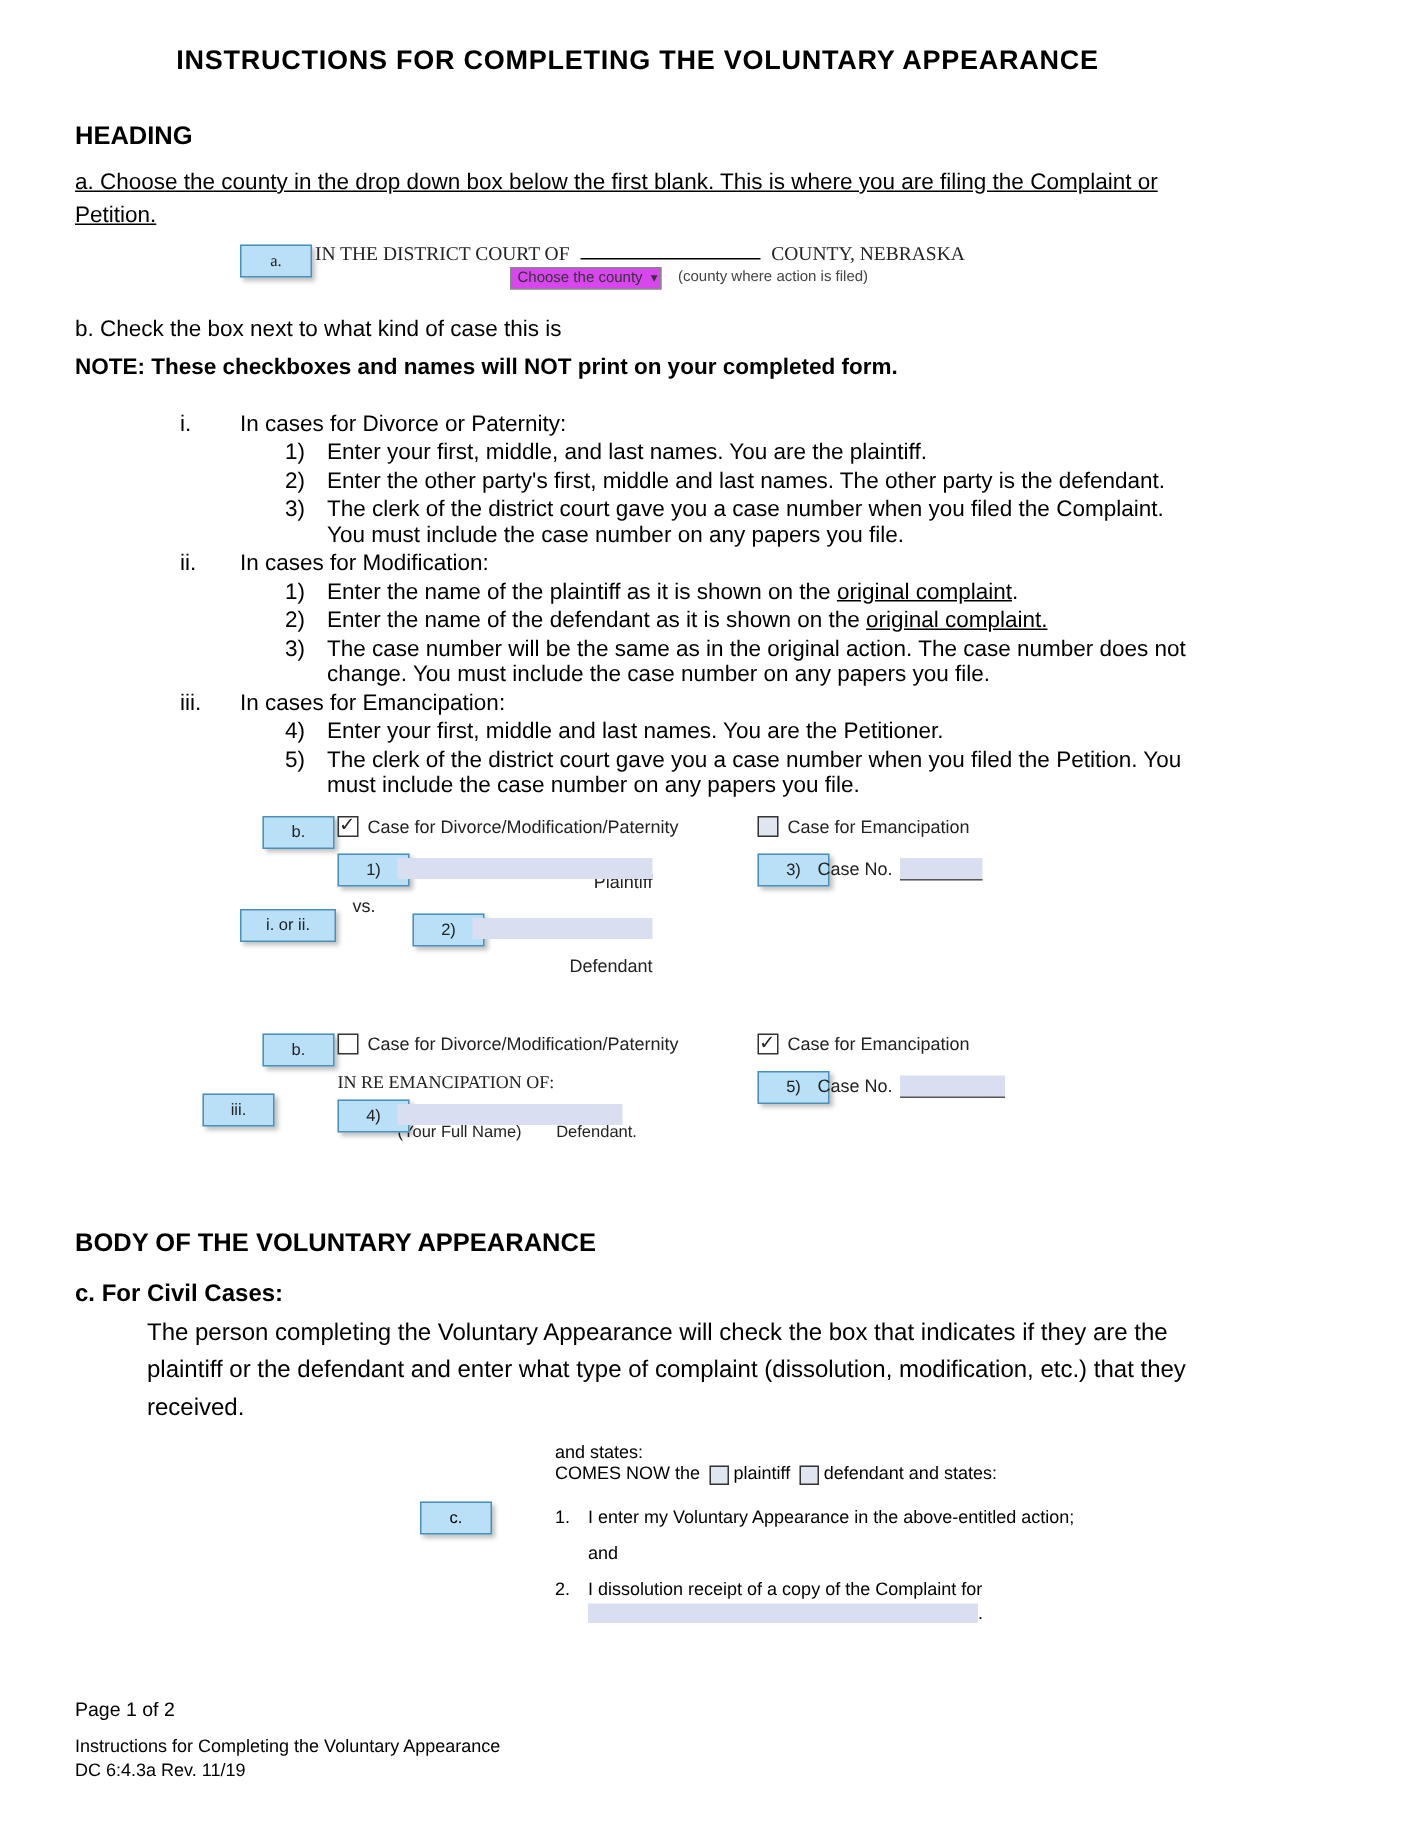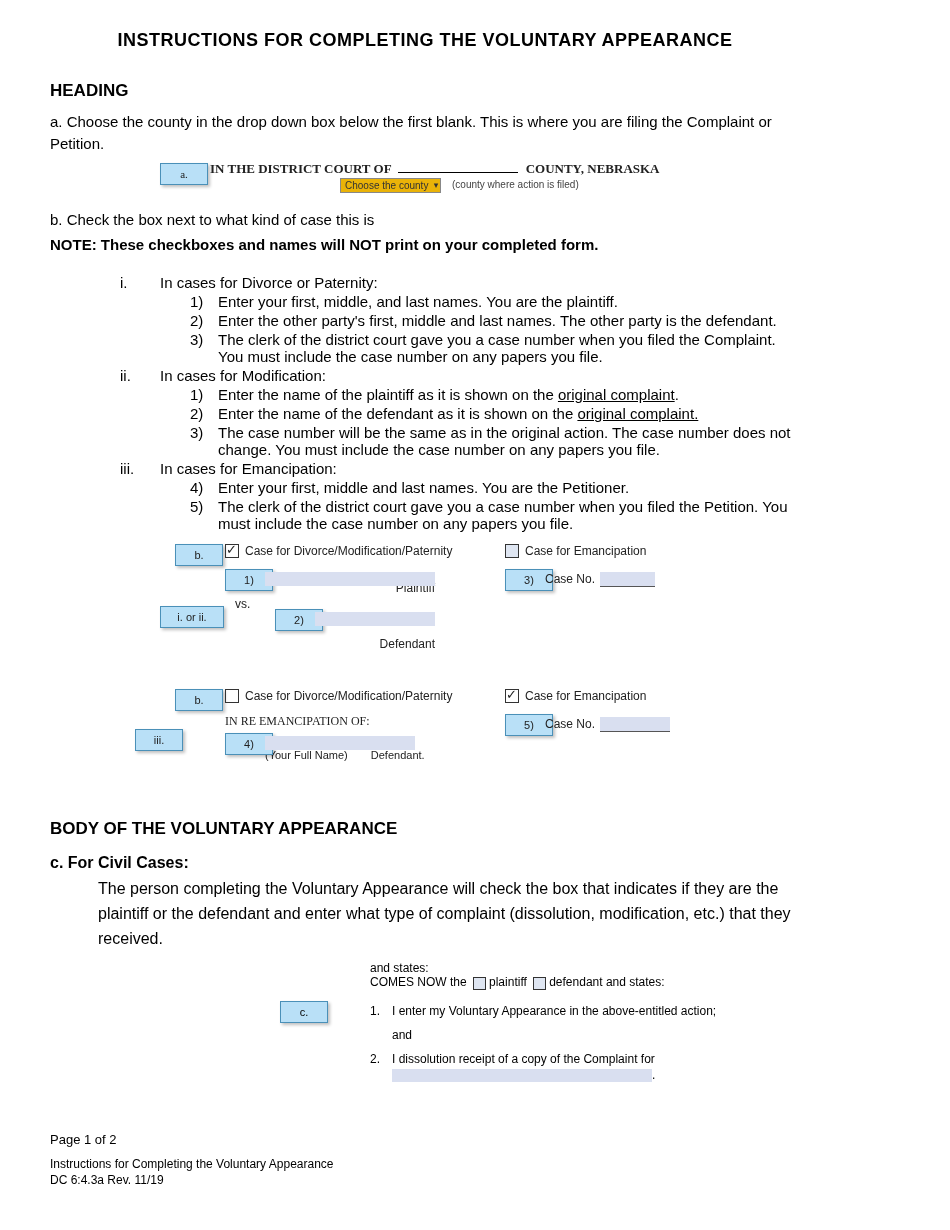--- a/index.html
+++ b/index.html
@@ -26,21 +26,21 @@
   }
   h3.subsection {
     font-size: 16px;
     font-weight: bold;
     margin: 15px 0 5px 0;
   }
   .para {
     margin: 4px 0;
     line-height: 1.45;
   }
-  .indent-a { margin-left: 0; }
+  .indent-a { margin-left: 0; text-decoration: underline; }
   .roman-list { margin-left: 70px; }
   .roman-list .row { display:flex; align-items:flex-start; margin:2px 0; }
   .roman-list .num { width:40px; flex-shrink:0; }
   .num-list { margin-left: 140px; }
   .num-list .row { display:flex; align-items:flex-start; margin:2px 0; }
   .num-list .n { width:28px; flex-shrink:0; }
   .num-list .t { flex:1; }
   .note { font-weight:bold; }
   .underline { text-decoration: underline; }
 
@@ -61,28 +61,28 @@
   
   .fig1 {
     margin: 6px 0 12px 110px;
     position: relative;
     height: 36px;
     font-size: 13px;
     font-family: "Times New Roman", serif;
     color:#222;
   }
   .fig1 .tag { position:absolute; left:0; top:2px; }
-  .fig1 .line1 { position:absolute; left:50px; top:0; white-space:nowrap;font-weight:bold; }
+  .fig1 .line1 { position:absolute; left:50px; top:0; white-space:nowrap; }
   .fig1 .blank1 {
     display:inline-block; width:120px; border-bottom:1px solid #000; vertical-align:baseline; margin:0 4px;
   }
   .fig1 .dropdown {
     position:absolute; left:180px; top:17px;
     font-size:10px; font-family:Arial;
-    border:1px solid #888; background:#eab308;
+    border:1px solid #888; background:#d946ef;
     padding:1px 12px 1px 4px;
     color:#333;
   }
   .fig1 .dropdown::after{
     content:"▾"; position:absolute; right:2px; top:1px; font-size:9px;
   }
   .fig1 .hint {
     position:absolute; left:292px; top:18px;
     font-size:10px; font-family:Arial; color:#444;
   }

